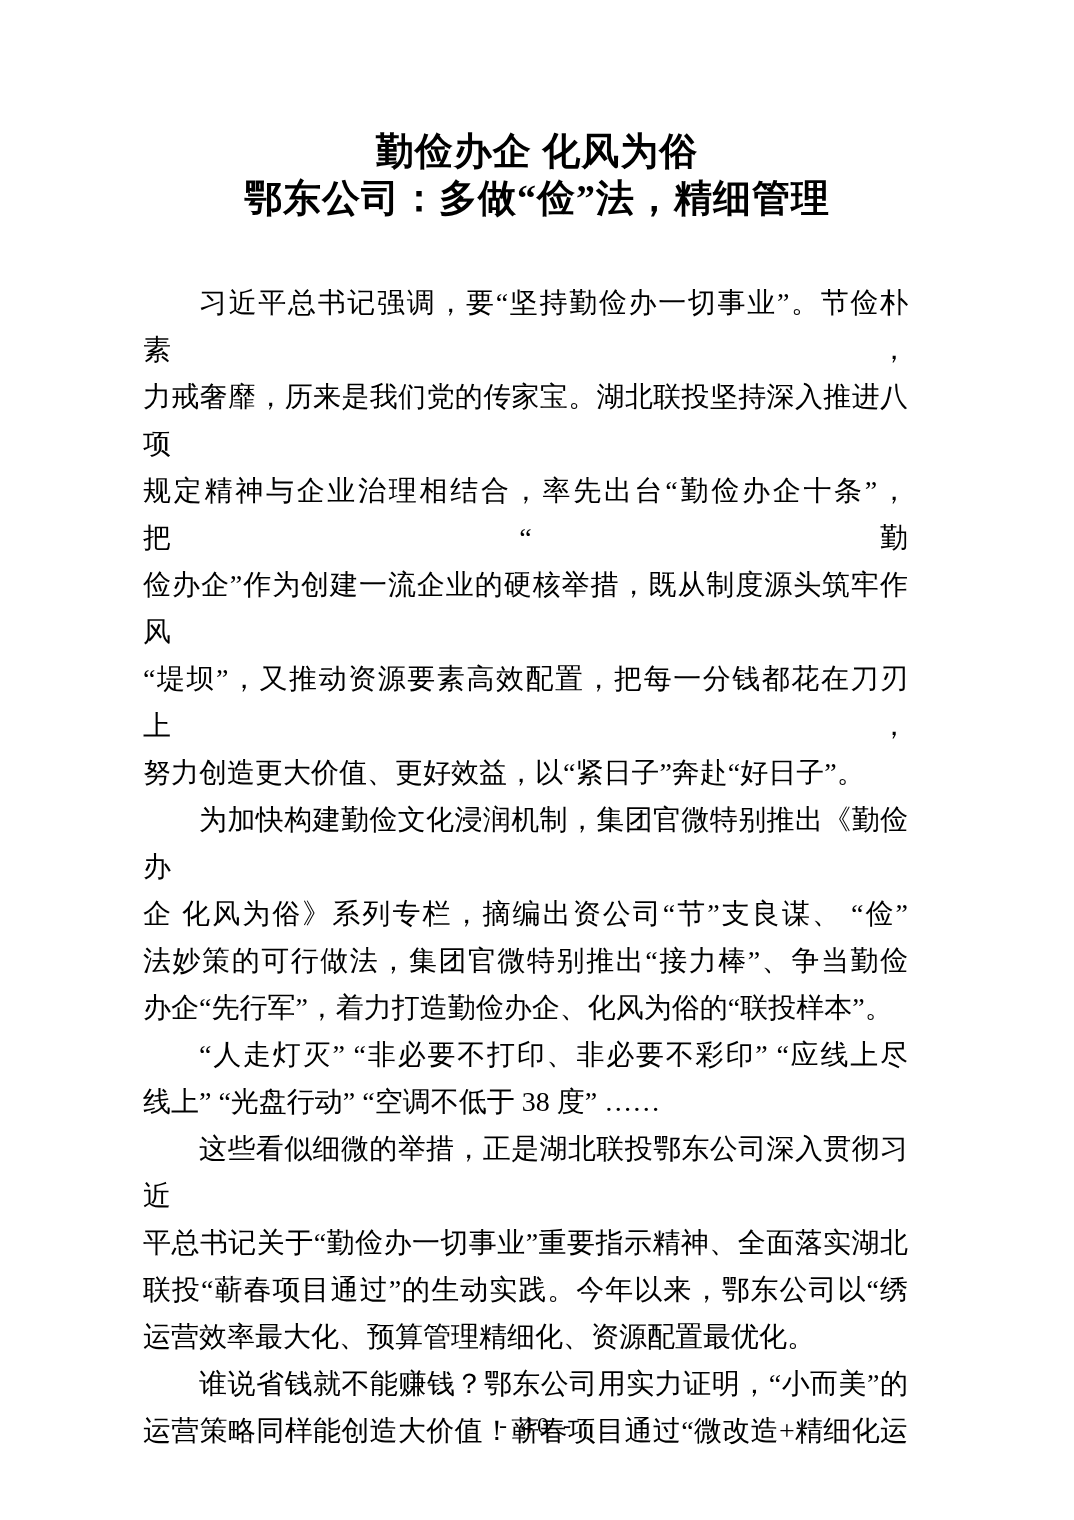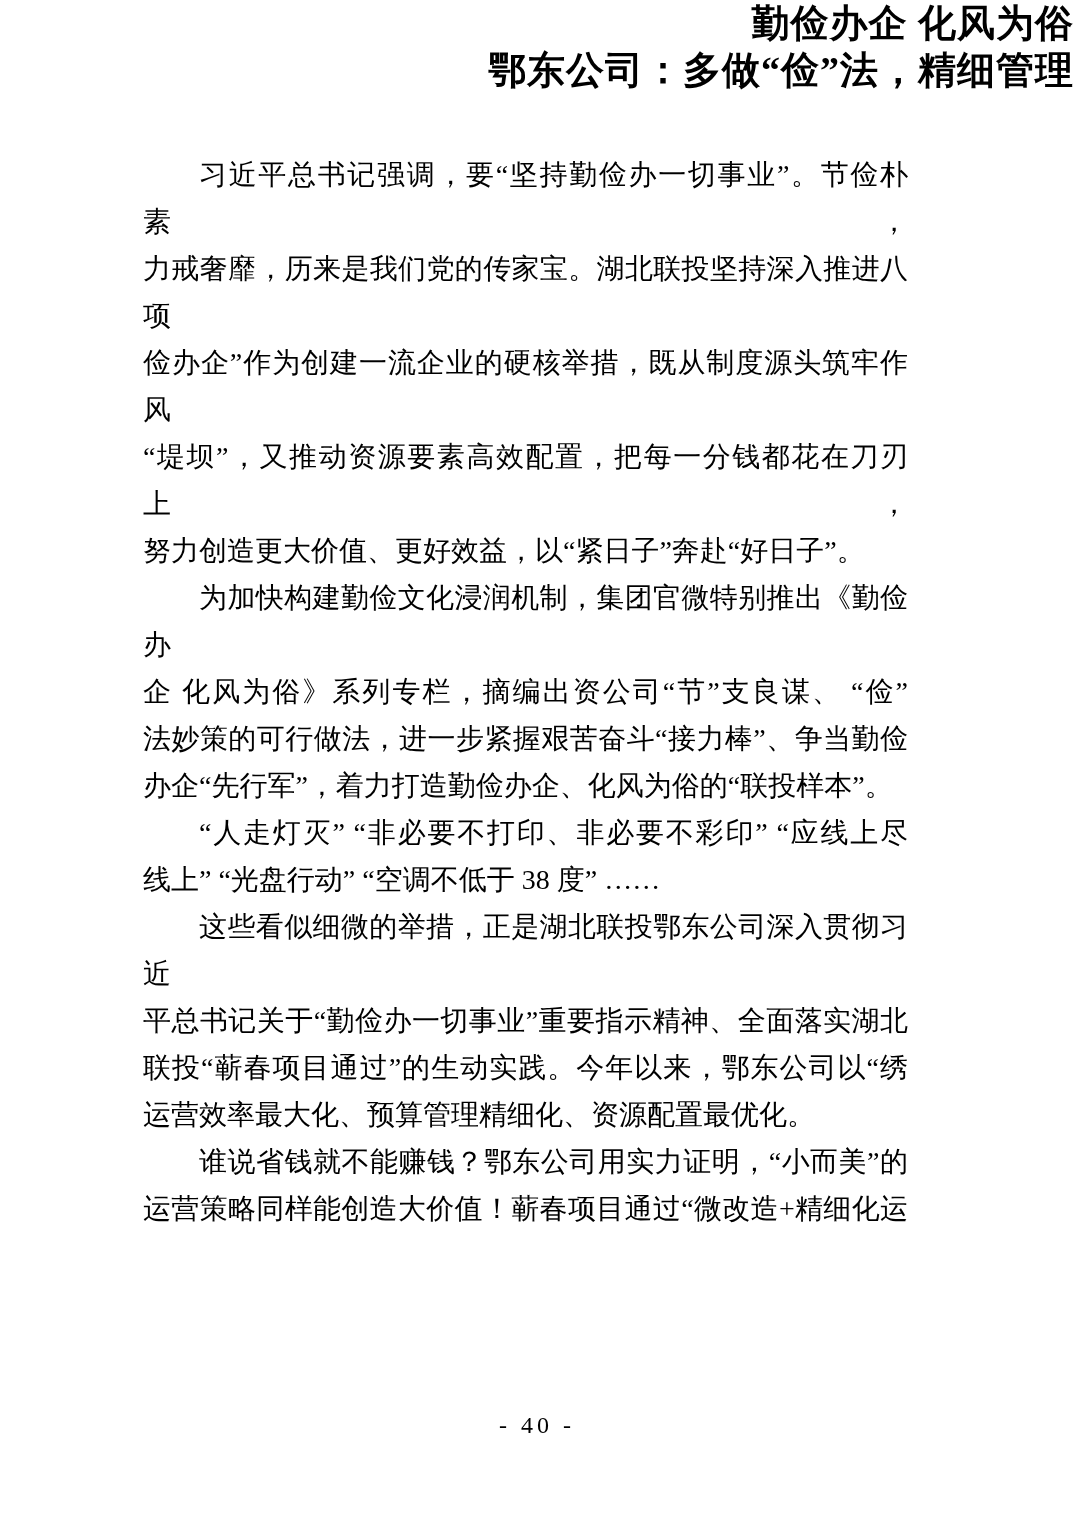--- a/index.html
+++ b/index.html
@@ -11,21 +11,22 @@
     position: relative;
     width: 1074px;
     height: 1520px;
     background: #ffffff;
     color: #000000;
     font-family: "Liberation Serif", "DejaVu Serif", serif;
     overflow: hidden;
     box-sizing: border-box;
   }
   .doc-title {
-    text-align: right;
+    padding-top: 128px;
+    text-align: center;
     font-weight: 700;
     font-size: 38px;
     line-height: 47px;
     letter-spacing: 1px;
   }
   .doc-body {
     margin-top: 57px;
     padding-left: 143px;
     padding-right: 166px;
     font-size: 28px;
@@ -64,28 +65,29 @@
   <header class="doc-title">
     <div class="title-line">勤俭办企 化风为俗</div>
     <div class="title-line">鄂东公司：多做“俭”法，精细管理</div>
   </header>
 
   <main class="doc-body" id="doc-body">
 
   <div class="paragraph">
         <div class="text-line first-line">习近平总书记强调，要“坚持勤俭办一切事业”。节俭朴素，</div>
         <div class="text-line">力戒奢靡，历来是我们党的传家宝。湖北联投坚持深入推进八项</div>
+        <div class="text-line">规定精神与企业治理相结合，率先出台“勤俭办企十条”，把“勤</div>
         <div class="text-line">俭办企”作为创建一流企业的硬核举措，既从制度源头筑牢作风</div>
         <div class="text-line">“堤坝”，又推动资源要素高效配置，把每一分钱都花在刀刃上，</div>
         <div class="text-line last-line">努力创造更大价值、更好效益，以“紧日子”奔赴“好日子”。</div>
       </div>
       <div class="paragraph">
         <div class="text-line first-line">为加快构建勤俭文化浸润机制，集团官微特别推出《勤俭办</div>
         <div class="text-line">企 化风为俗》系列专栏，摘编出资公司“节”支良谋、 “俭”</div>
-        <div class="text-line">法妙策的可行做法，进一步紧握艰苦奋斗“接力棒”、争当勤俭</div>
+        <div class="text-line">法妙策的可行做法，集团官微特别推出“接力棒”、争当勤俭</div>
         <div class="text-line last-line">办企“先行军”，着力打造勤俭办企、化风为俗的“联投样本”。</div>
       </div>
       <div class="paragraph">
         <div class="text-line first-line">“人走灯灭” “非必要不打印、非必要不彩印” “应线上尽</div>
         <div class="text-line last-line">线上” “光盘行动” “空调不低于 38 度” ……</div>
       </div>
       <div class="paragraph">
         <div class="text-line first-line">这些看似细微的举措，正是湖北联投鄂东公司深入贯彻习近</div>
         <div class="text-line">平总书记关于“勤俭办一切事业”重要指示精神、全面落实湖北</div>
         <div class="text-line">联投“蕲春项目通过”的生动实践。今年以来，鄂东公司以“绣</div>

